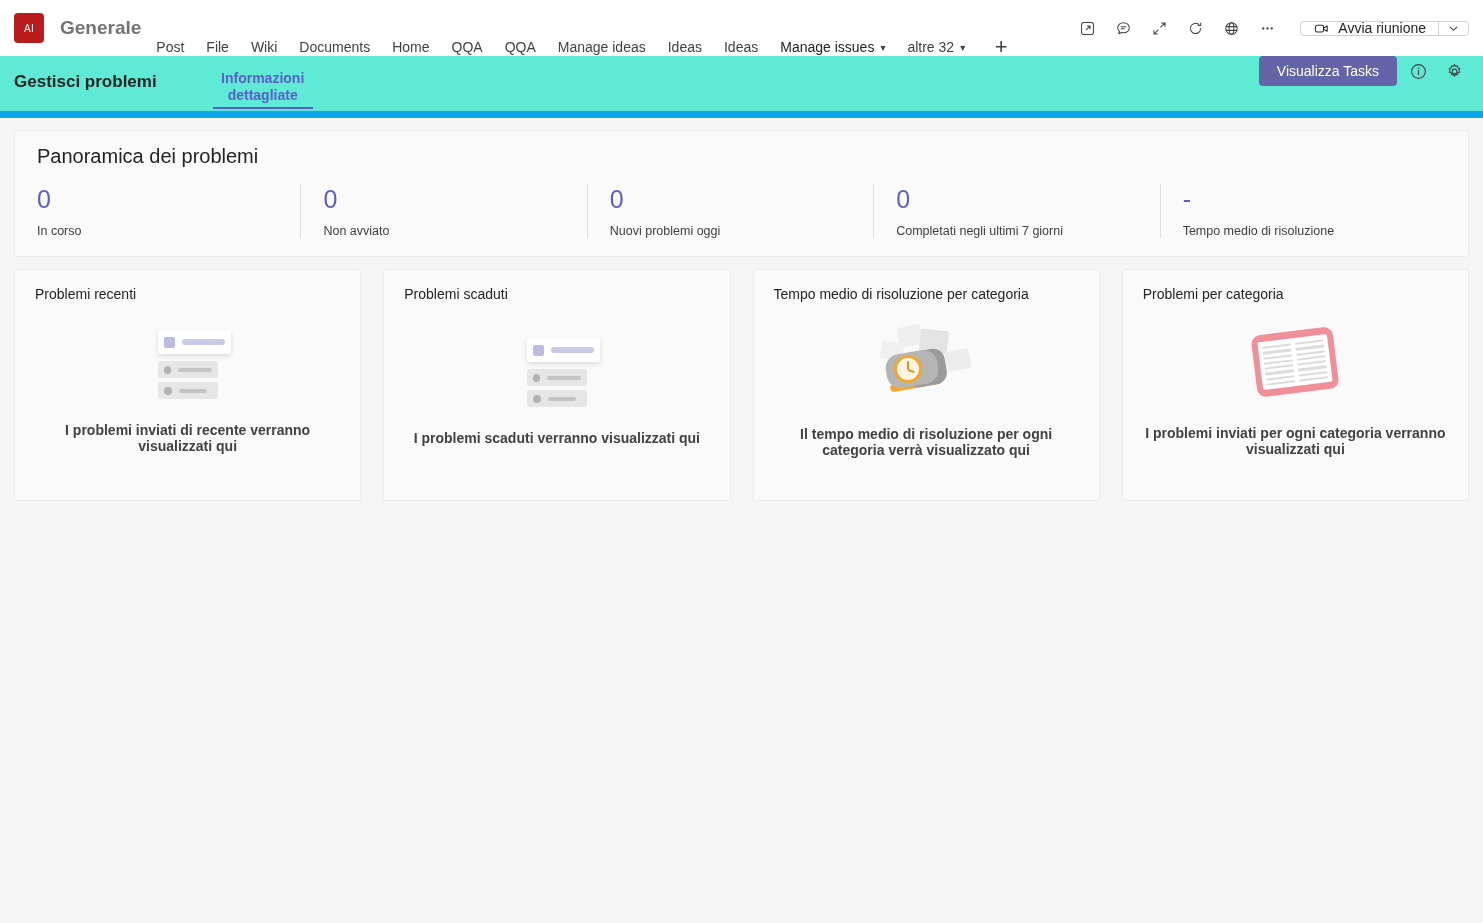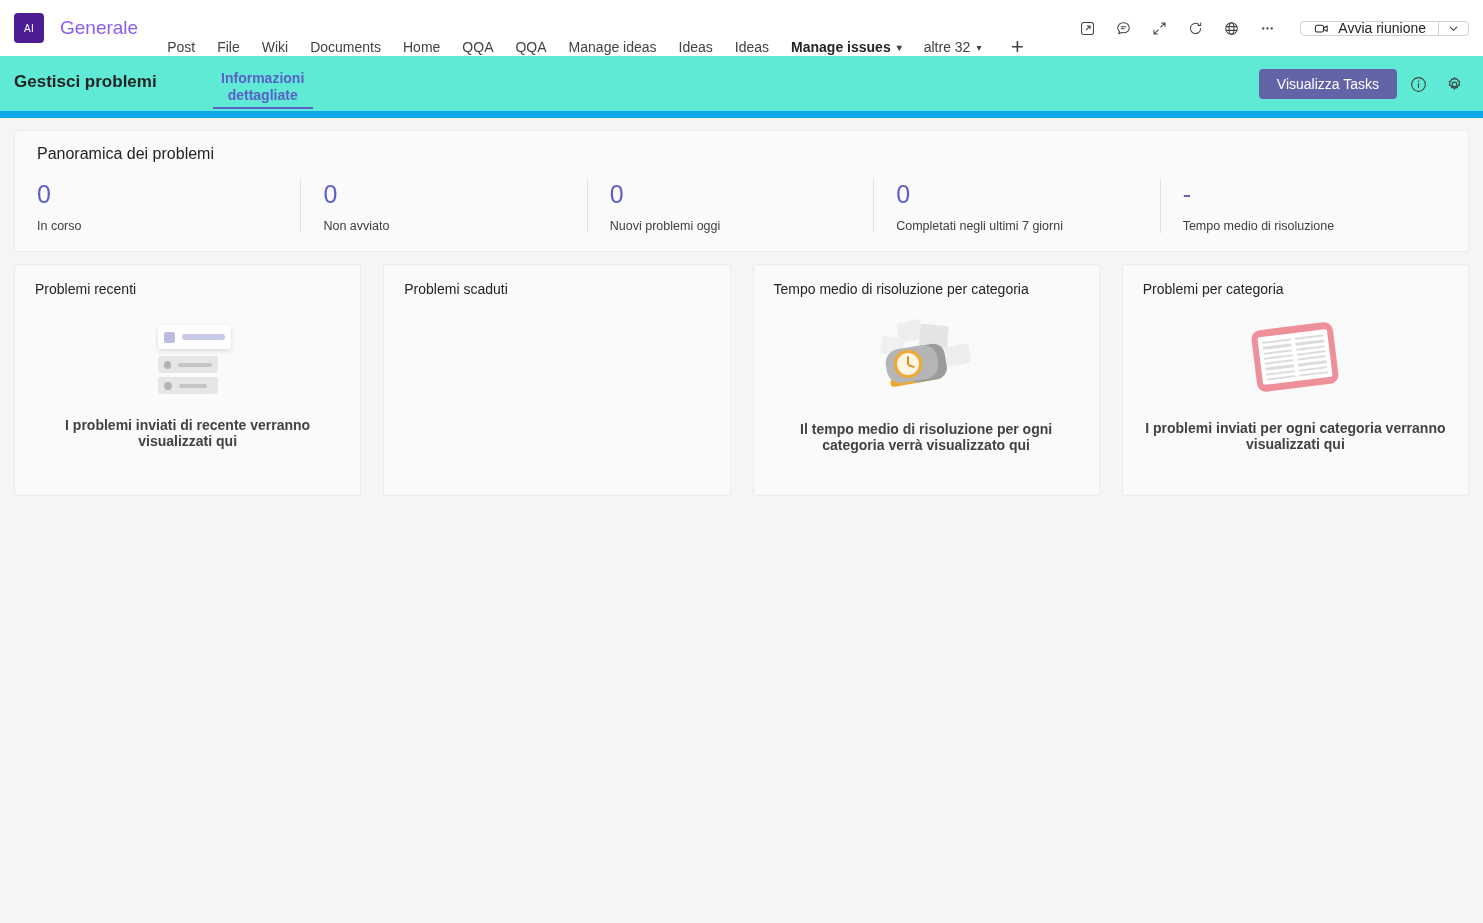--- a/index.html
+++ b/index.html
@@ -15,48 +15,48 @@
   .topbar {
     height: 56px;
     background: #ffffff;
     display: flex;
     align-items: center;
     padding: 0 14px 0 14px;
     position: relative;
   }
   .app-icon {
     width: 30px; height: 30px;
-    background: #4c1d95;
+    background: #b91c1c;
     border-radius: 4px;
     color: #fff;
     font-size: 10px;
     display: flex; align-items: center; justify-content: center;
     flex: 0 0 auto;
     letter-spacing: .3px;
   }
   .channel-title {
     font-size: 19px;
-    font-weight: normal;
-    color: #8b5cf6;
+    font-weight: bold;
+    color: #737373;
     margin-left: 16px;
-    margin-right: 18px;
+    margin-right: 4px;
     white-space: nowrap;
   }
   .tabs-row { display: flex; align-items: center; height: 56px; margin-top: 38px; }
   .tab {
     font-size: 14px;
     color: #424242;
     padding: 0 11px;
     height: 56px;
     display: flex; align-items: center;
     white-space: nowrap;
     position: relative;
     cursor: pointer;
   }
-  .tab.active { color: #242424; font-weight: bold; }
+  .tab.active { color: #242424; font-weight: normal; }
   .tab.active::after {
     content: "";
     position: absolute;
     left: 8px; right: 8px; bottom: 0;
     height: 3px;
     background: #5b5fc7;
   }
   .tab .chev { margin-left: 6px; font-size: 10px; color: #424242; }
   .tab-more { color: #424242; }
   .plus-btn {
@@ -136,21 +136,20 @@
     content: "";
     position: absolute;
     left: 14px; right: 14px; bottom: 9px;
     height: 2px; background: #5b5fc7;
   }
   .ptab-gap { width: 22px; }
   .subheader-right {
     margin-left: auto;
     display: flex; align-items: flex-end;
     gap: 6px;
-    margin-top: 13px;
   }
   .primary-btn {
     background: #6264a7;
     color: #ffffff;
     font-size: 14px;
     border: none;
     border-radius: 4px;
     height: 30px;
     padding: 0 18px;
     cursor: pointer;
@@ -170,21 +169,21 @@
     overflow: hidden;
   }
   .card {
     background: #fafafa;
     border: 1px solid #ececec;
     border-radius: 3px;
   }
 
   
   .overview { padding: 14px 22px 18px 22px; margin-bottom: 12px; }
-  .overview-title { font-size: 16px; color: #242424; margin-bottom: 16px; }
+  .overview-title { font-size: 20px; color: #242424; margin-bottom: 16px; }
   .stats { display: flex; }
   .stat {
     flex: 1 1 0;
     padding-left: 22px;
     border-left: 1px solid #e0e0e0;
     min-width: 0;
   }
   .stat:first-child { border-left: none; padding-left: 0; }
   .stat-value {
     font-size: 25px;
@@ -478,20 +477,37 @@
               <div class="il-dot"></div>
               <div class="il-line" style="width:28px"></div>
             </div>
         </div>
         <div class="empty-text">I problemi inviati di recente verranno visualizzati qui</div>
       </div>
     </div>
 
     <div class="card panel">
       <div class="panel-title">Problemi scaduti</div>
+      <div class="panel-body">
+        <div class="illus-list">
+          <div class="il-card">
+              <div class="il-sq"></div>
+              <div class="il-bar"></div>
+            </div>
+          <div class="il-row r1">
+              <div class="il-dot"></div>
+              <div class="il-line" style="width:36px"></div>
+            </div>
+          <div class="il-row r2">
+              <div class="il-dot"></div>
+              <div class="il-line" style="width:28px"></div>
+            </div>
+        </div>
+        <div class="empty-text">I problemi scaduti verranno visualizzati qui</div>
+      </div>
     </div>
 
     <div class="card panel">
       <div class="panel-title">Tempo medio di risoluzione per categoria</div>
       <div class="panel-body">
         <div class="illus-clock">
           <div class="paper p1"></div>
           <div class="paper p2"></div>
           <div class="paper p3"></div>
           <div class="paper p4"></div>

